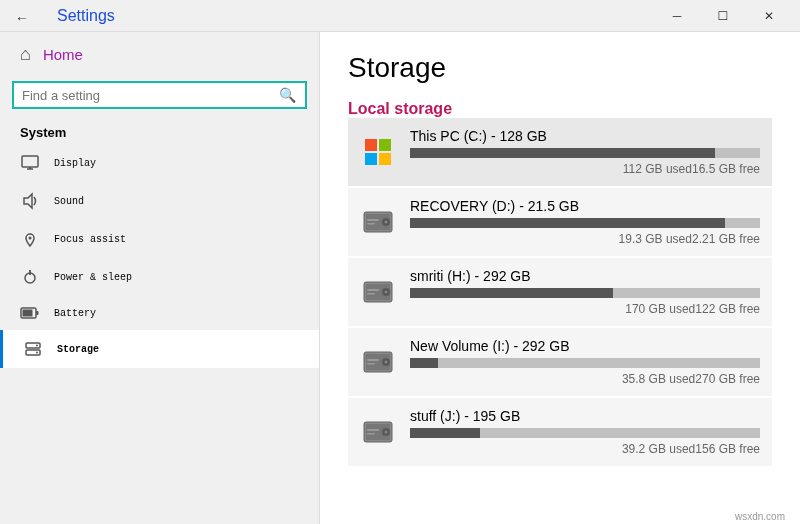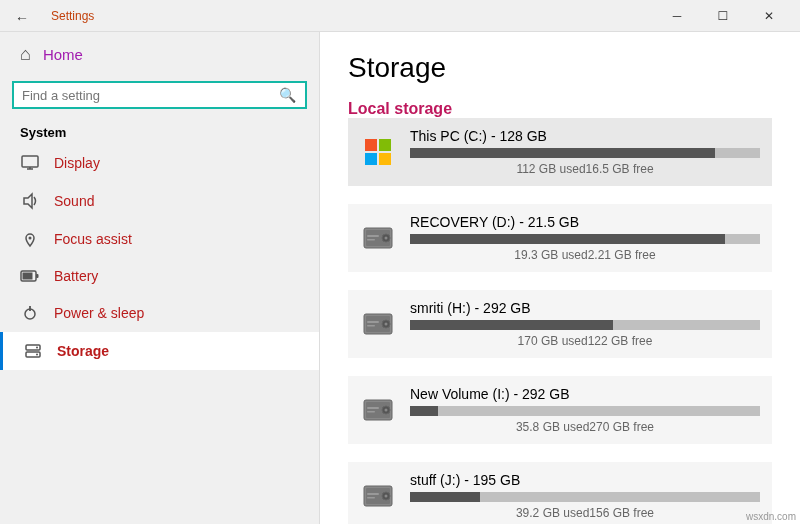--- a/index.html
+++ b/index.html
@@ -27,23 +27,23 @@
       width: 28px;
       height: 28px;
       display: flex;
       align-items: center;
       justify-content: center;
       cursor: pointer;
       color: #333;
       font-size: 14px;
     }
     .titlebar-title {
-      font-size: 12px;
-      color: #c2410c;
-      margin-left: 15px;
+      font-size: 16px;
+      color: #1d4ed8;
+      margin-left: 21px;
     }
     .titlebar-controls {
       margin-left: auto;
       display: flex;
       gap: 0;
     }
     .titlebar-btn {
       width: 46px;
       height: 32px;
       display: flex;
@@ -133,22 +133,23 @@
     }
     .sidebar-item-icon {
       font-size: 16px;
       color: #555;
       width: 20px;
       display: flex;
       align-items: center;
       justify-content: center;
     }
     .sidebar-item-label {
-      font-size: 14px;
-      color: #b91c1c;
+      font-size: 10px;
+      color: #000000;
+      font-family: Liberation Mono, monospace;
     }
 
     
     .content {
       flex: 1;
       padding: 20px 28px;
       overflow-y: auto;
       background: #fff;
     }
 
@@ -163,21 +164,21 @@
       font-size: 16px;
       font-weight: 600;
       color: #be185d;
     }
 
     
     .storage-item {
       display: flex;
       align-items: center;
       padding: 10px 12px;
-      margin-bottom: 18px;
+      margin-bottom: 2px;
       background: #f5f5f5;
       cursor: pointer;
       gap: 14px;
     }
     .storage-item:first-child {
       background: #e8e8e8;
     }
 
     .storage-icon {
       width: 36px;
@@ -205,30 +206,30 @@
     }
     .storage-bar-used {
       height: 100%;
       background: #555;
       position: absolute;
       left: 0;
       top: 0;
     }
     .storage-details {
       display: flex;
-      justify-content: center;
+      justify-content: flex-end;
       font-size: 12px;
       color: #666;
     }
 
     
     .watermark {
       position: fixed;
       bottom: 2px;
-      right: 4px;
+      right: 15px;
       font-size: 10px;
       color: #999;
     }
   </style>
 </head>
 <body>
 
 <div class="titlebar">
   <div class="titlebar-back">←</div>
   <span class="titlebar-title">Settings</span>
@@ -282,37 +283,37 @@
         <svg width="18" height="18" viewBox="0 0 18 18" fill="none">
           <path d="M9 16 Q5 11 5 8 A4 4 0 0 1 13 8 Q13 11 9 16Z" stroke="#555" stroke-width="1.5" fill="none"></path>
           <circle cx="9" cy="8" r="1.5" fill="#555"></circle>
         </svg>
       </span>
       <span class="sidebar-item-label">Focus assist</span>
     </div>
 
     <div class="sidebar-item">
       <span class="sidebar-item-icon">
+        <svg width="18" height="18" viewBox="0 0 18 18" fill="none">
+          <circle cx="9" cy="10" r="5" stroke="#555" stroke-width="1.5" fill="none"></circle>
+          <line x1="9" y1="2" x2="9" y2="7" stroke="#555" stroke-width="1.8"></line>
+        </svg>
+      </span>
+      <span class="sidebar-item-label">Power &amp; sleep</span>
+    </div>
+
+    <div class="sidebar-item">
+      <span class="sidebar-item-icon">
         <svg width="20" height="14" viewBox="0 0 20 14" fill="none">
           <rect x="1" y="2" width="15" height="10" rx="1.5" stroke="#555" stroke-width="1.5" fill="none"></rect>
           <rect x="2.5" y="3.5" width="10" height="7" fill="#555"></rect>
           <rect x="16" y="5" width="2.5" height="4" rx="1" fill="#555"></rect>
         </svg>
       </span>
       <span class="sidebar-item-label">Battery</span>
-    </div>
-
-    <div class="sidebar-item">
-      <span class="sidebar-item-icon">
-        <svg width="18" height="18" viewBox="0 0 18 18" fill="none">
-          <circle cx="9" cy="10" r="5" stroke="#555" stroke-width="1.5" fill="none"></circle>
-          <line x1="9" y1="2" x2="9" y2="7" stroke="#555" stroke-width="1.8"></line>
-        </svg>
-      </span>
-      <span class="sidebar-item-label">Power &amp; sleep</span>
     </div>
 
     <div class="sidebar-item active">
       <span class="sidebar-item-icon">
         <svg width="18" height="18" viewBox="0 0 18 18" fill="none">
           <rect x="2" y="3" width="14" height="5" rx="1" stroke="#555" stroke-width="1.5" fill="none"></rect>
           <rect x="2" y="10" width="14" height="5" rx="1" stroke="#555" stroke-width="1.5" fill="none"></rect>
           <circle cx="13" cy="5.5" r="1" fill="#555"></circle>
           <circle cx="13" cy="12.5" r="1" fill="#555"></circle>
         </svg>

